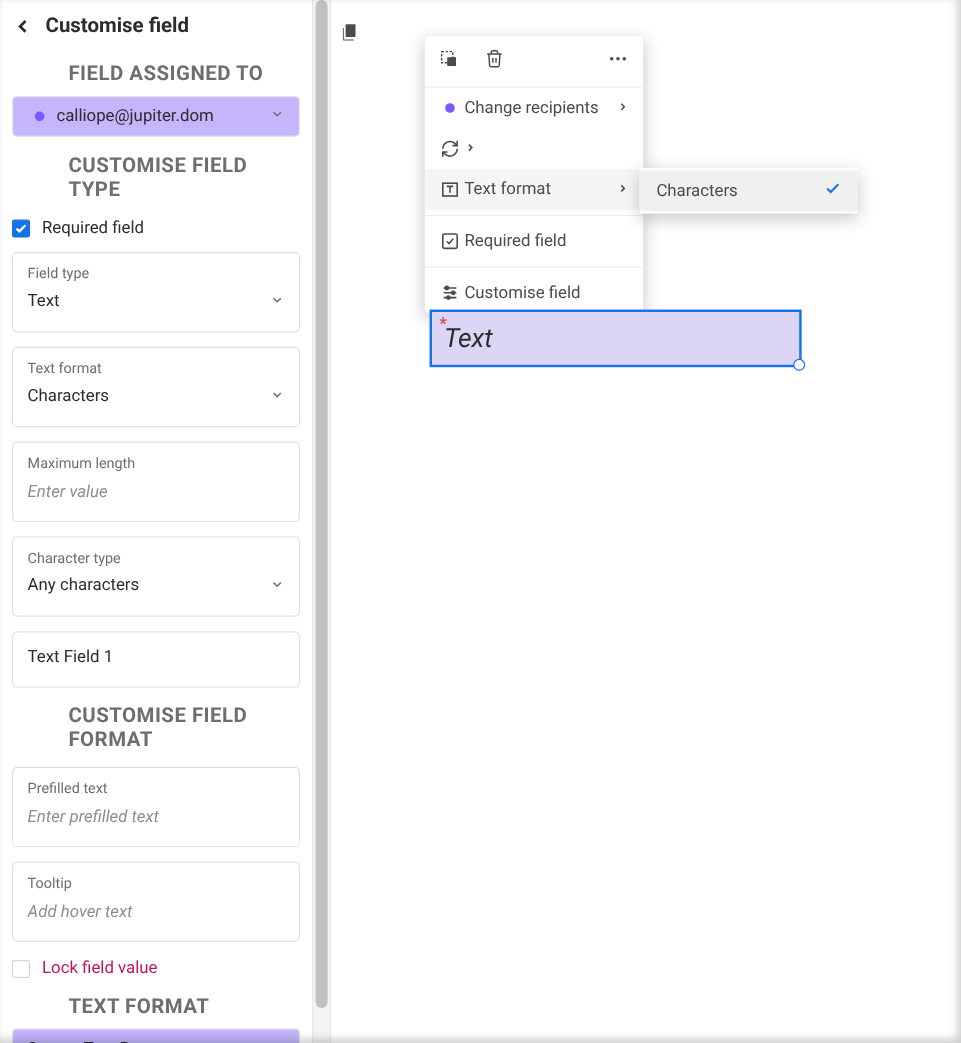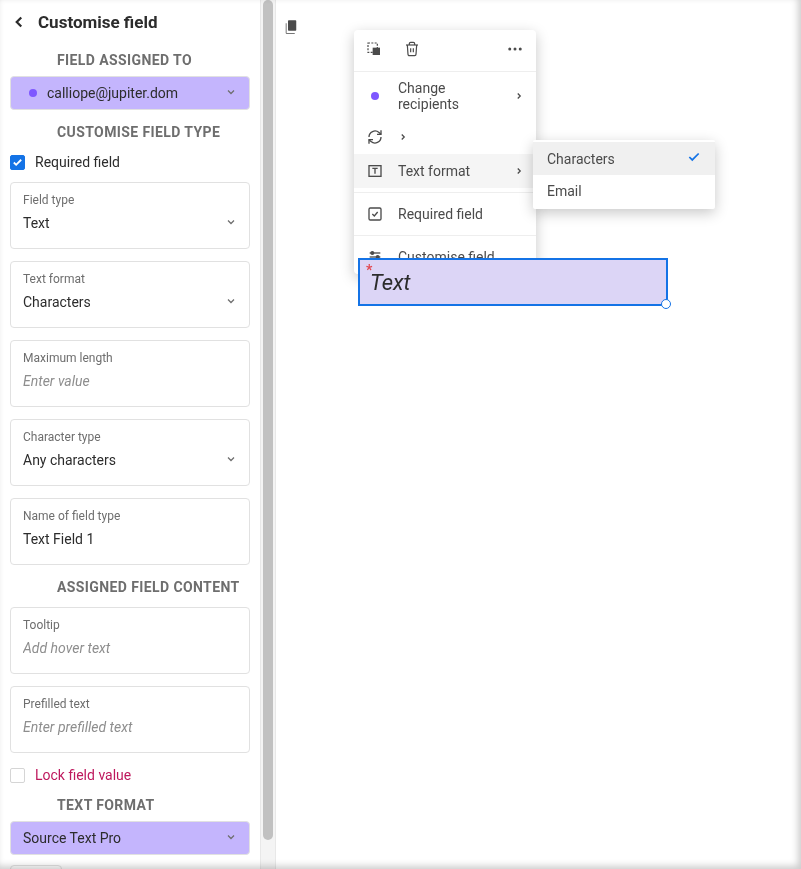--- a/index.html
+++ b/index.html
@@ -37,21 +37,21 @@
       justify-content: center;
       cursor: pointer;
       color: #2c2c2c;
     }
     .header-title {
       font-size: 17px;
       font-weight: 700;
       color: #2c2c2c;
     }
     .section-label {
-      font-size: 14px;
+      font-size: 17px;
       font-weight: 700;
       color: #6e6e6e;
       letter-spacing: 0.4px;
       margin-top: 14px;
       margin-bottom: 8px;
       padding-left: 47px;
     }
     .dropdown-box {
       border: 1px solid #e1e1e1;
       border-radius: 4px;
@@ -220,21 +220,21 @@
       align-items: center;
       padding: 10px 12px;
       gap: 22px;
       border-bottom: 1px solid #eee;
     }
     .popup-toolbar .spacer { flex: 1; }
     .popup-item {
       display: flex;
       align-items: center;
       padding: 8px 12px;
-      gap: 14px;
+      gap: 3px;
       cursor: pointer;
     }
     .popup-item .pi-icon {
       width: 18px;
       height: 18px;
       display: flex;
       align-items: center;
       justify-content: center;
       color: #4b4b4b;
     }
@@ -388,34 +388,33 @@
       <div class="fg-value">Any characters</div>
       <div class="chevron-down">
         <svg viewBox="0 0 24 24" fill="none" stroke="currentColor" stroke-width="2.5">
             <polyline points="6 9 12 15 18 9"></polyline>
           </svg>
       </div>
     </div>
   </div>
 
   <div class="field-group">
-    <div class="fg-label">Name of field type</div>
     <input class="fg-input" value="Text Field 1" style="">
   </div>
 
-  <div class="section-label">ASSIGNED FIELD CONTENT</div>
+  <div class="section-label">CUSTOMISE FIELD FORMAT</div>
+
+  <div class="field-group">
+    <div class="fg-label">Prefilled text</div>
+    <input class="fg-input" placeholder="Enter prefilled text" style="">
+  </div>
 
   <div class="field-group">
     <div class="fg-label">Tooltip</div>
     <input class="fg-input" placeholder="Add hover text" style="">
-  </div>
-
-  <div class="field-group">
-    <div class="fg-label">Prefilled text</div>
-    <input class="fg-input" placeholder="Enter prefilled text" style="">
   </div>
 
 
   <div class="checkbox-row disabled">
     <div class="cb"></div>
     <span>Lock field value</span>
   </div>
 
   <div class="section-label">TEXT FORMAT</div>
 
@@ -564,23 +563,20 @@
 
   <div class="submenu">
     <div class="submenu-item highlighted">
       <span>Characters</span>
       <span class="check">
         <svg viewBox="0 0 24 24" fill="none" stroke-width="3">
             <polyline points="20 6 9 17 4 12"></polyline>
           </svg>
       </span>
     </div>
-    <div class="submenu-item">
-      <span>Email</span>
-    </div>
   </div>
 
   <div class="field-on-canvas">
     <span class="asterisk">*</span>
     <span class="placeholder">Text</span>
     <div class="resize-handle"></div>
   </div>
 
 </div>
 

